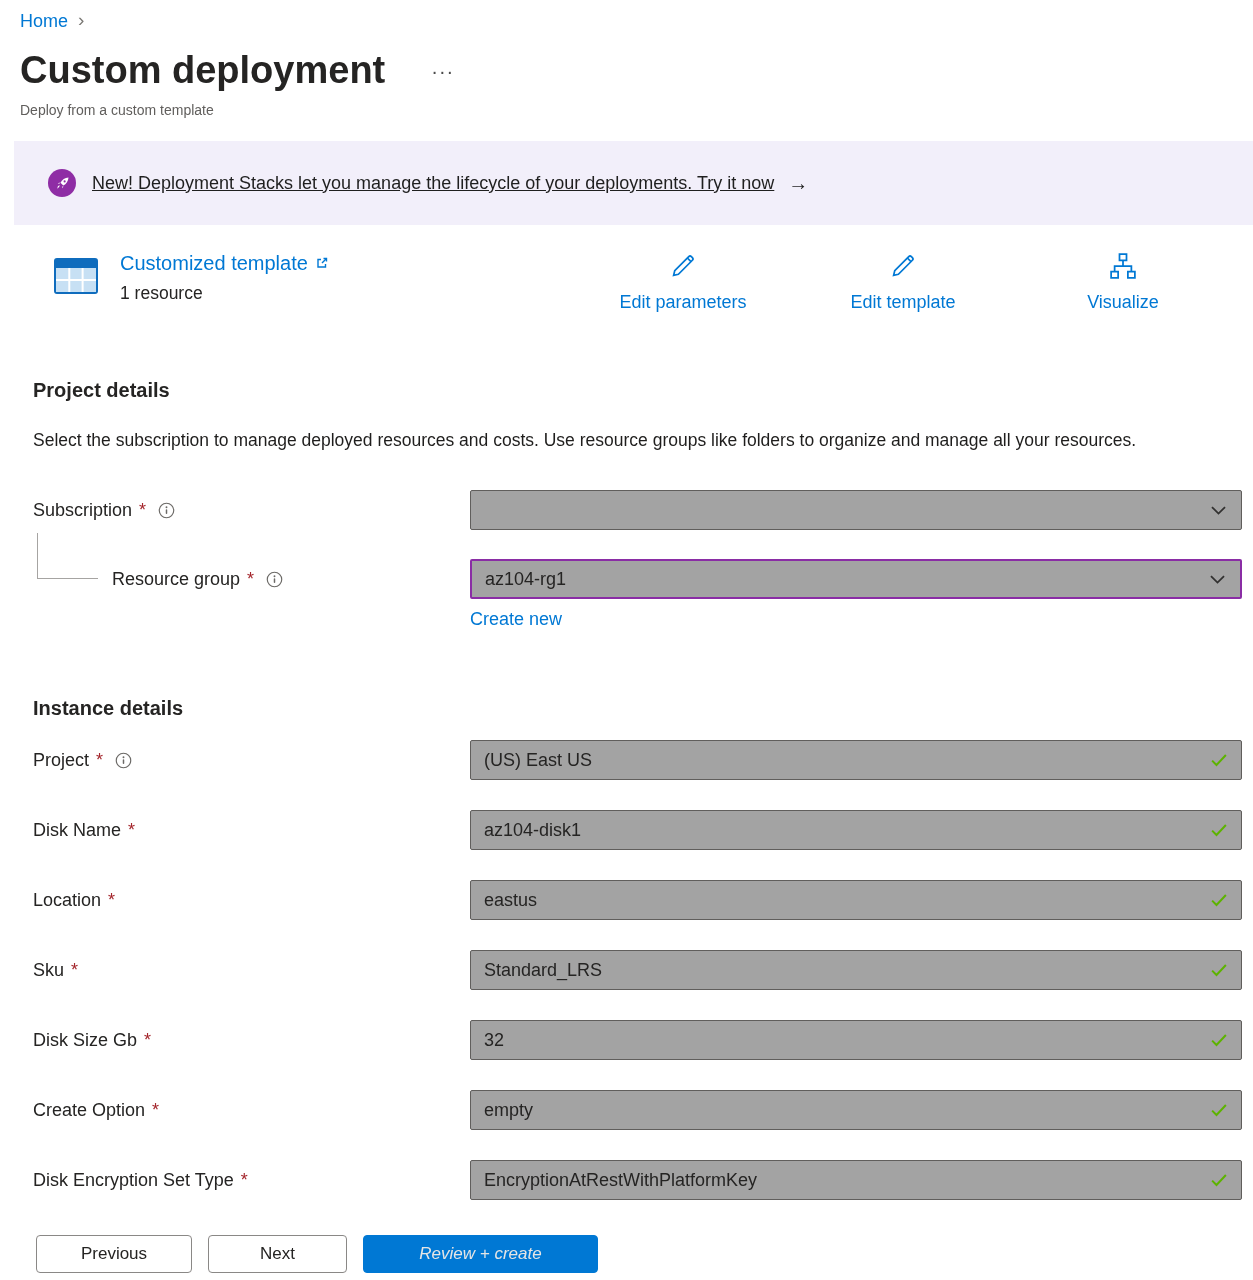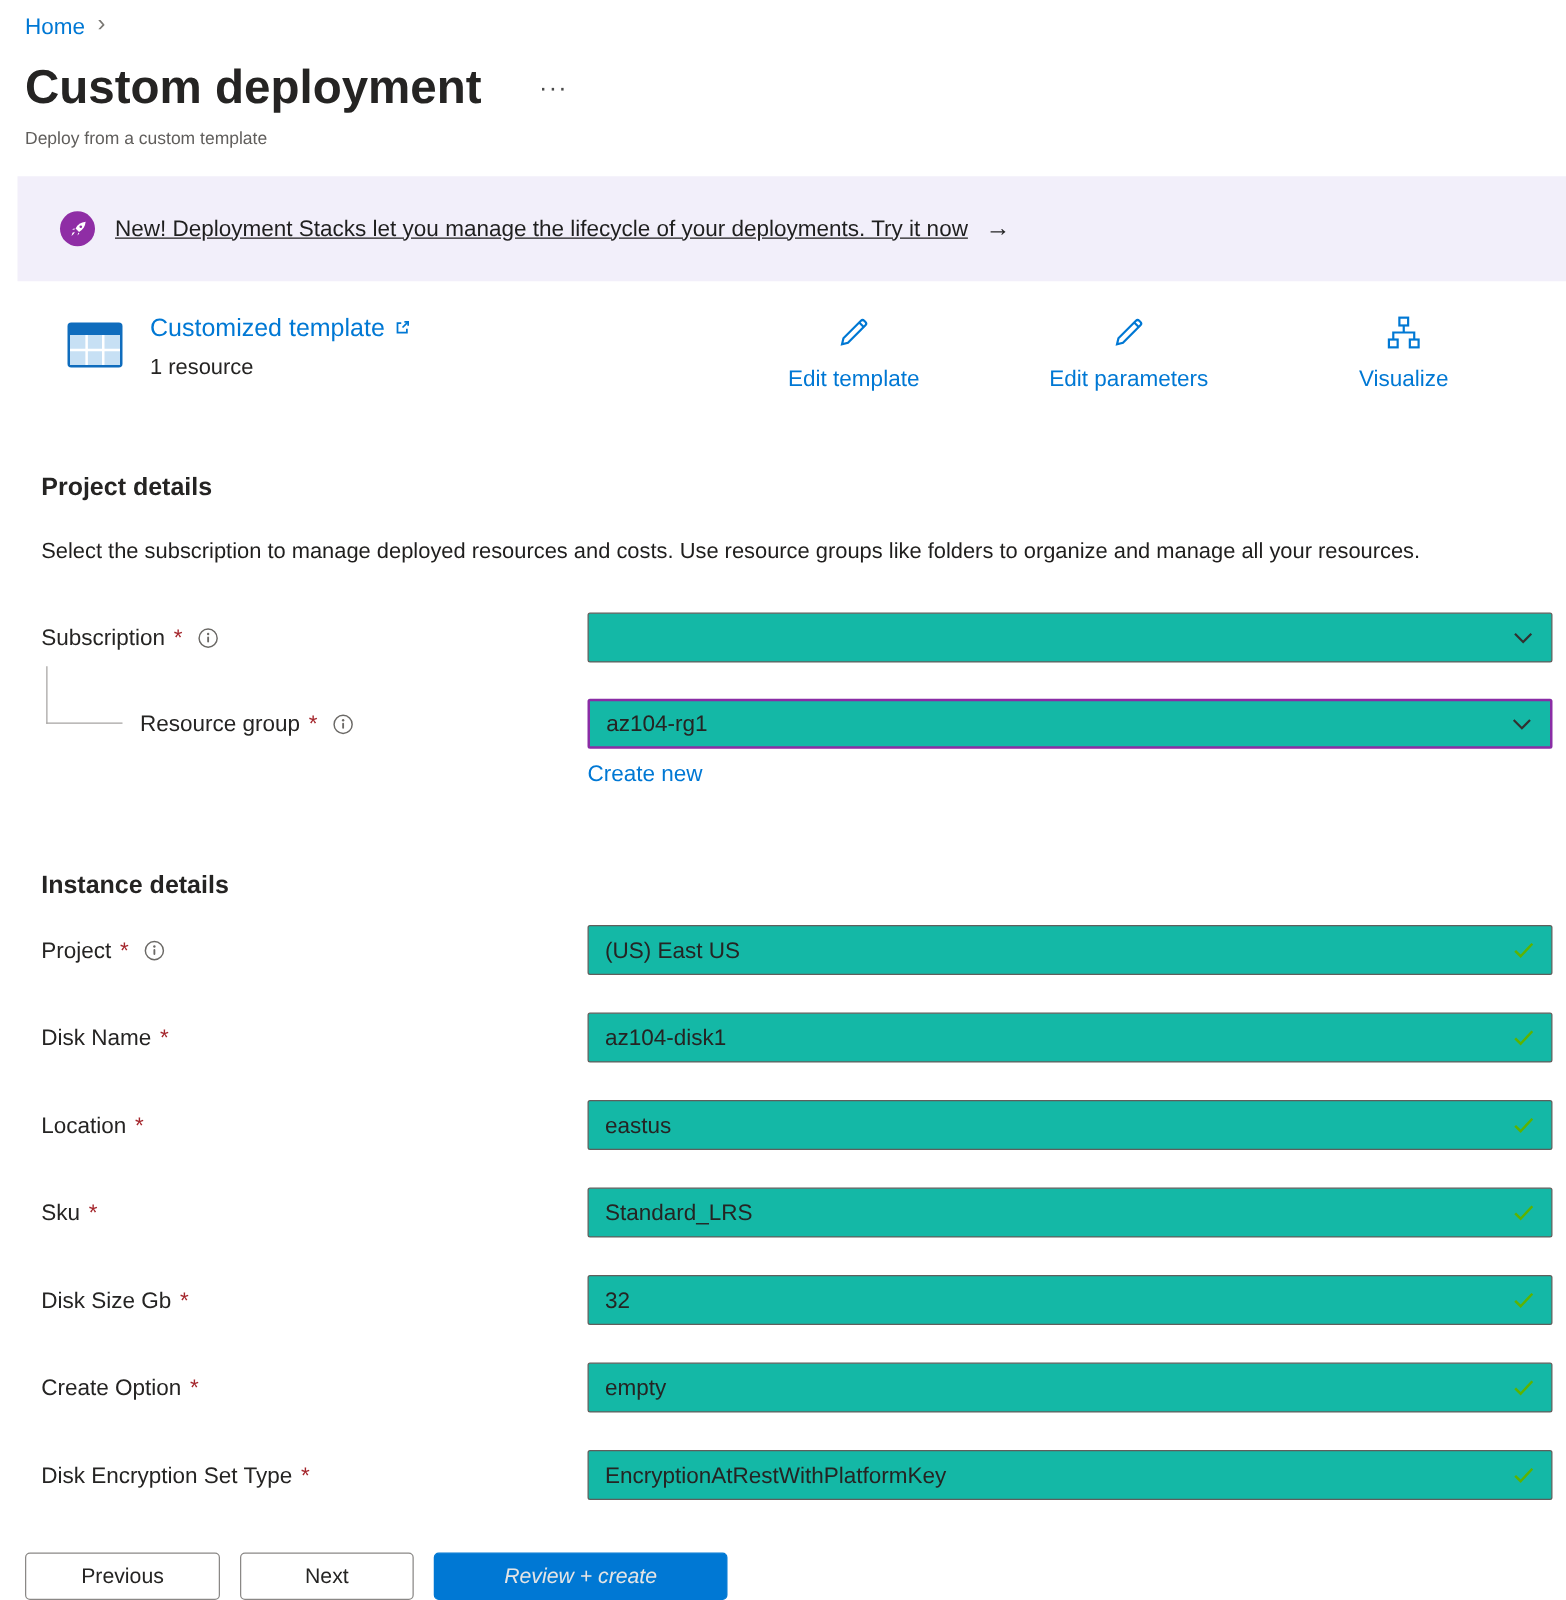--- a/index.html
+++ b/index.html
@@ -40,39 +40,39 @@
 
   .section-heading{margin:46px 0 0 33px;font-size:20px;font-weight:700;line-height:26px;}
   .desc{margin:22px 11px 0 33px;font-size:17.5px;line-height:31px;max-width:1150px;color:#1f1e1d;}
 
   .field-row{display:flex;align-items:center;margin:0 11px 30px 33px;position:relative;}
   .field-label{flex:0 0 437px;display:flex;align-items:center;font-size:18px;color:var(--text);}
   .req{color:var(--required);margin-left:7px;font-size:18px;}
   .info{margin-left:12px;display:inline-flex;align-items:center;cursor:pointer;}
 
   .input-box,.select-box{flex:1;height:40px;border:1px solid var(--border);border-radius:2px;
-    background:#14b8a6;display:flex;align-items:center;padding:0 44px 0 13px;
+    background:#a3a3a3;display:flex;align-items:center;padding:0 44px 0 13px;
     position:relative;font-size:18px;cursor:pointer;}
   .select-box.purple{border:2px solid var(--focus-purple);}
   .chev{position:absolute;right:13px;top:50%;transform:translateY(-50%);display:flex;}
   .check{position:absolute;right:12px;top:50%;transform:translateY(-50%);display:flex;}
 
   .row-subscription{margin-top:34px;margin-bottom:29px;}
   .row-rg{margin-bottom:8px;}
   .rg-label{padding-left:79px;}
   .connector{position:absolute;left:4px;top:-26px;width:61px;height:46px;
     border-left:1px solid #a6a4a2;border-bottom:1px solid #a6a4a2;}
   .create-new{margin:0 0 0 470px;font-size:18px;line-height:24px;}
   .create-new a{color:var(--accent);text-decoration:none;cursor:pointer;}
 
   .instance-heading{margin-top:64px;}
   .first-instance-row{margin-top:19px;}
 
-  .footer{position:absolute;left:0;right:0;bottom:0;height:70px;background:#fff;
-    display:flex;gap:16px;padding:25px 0 0 20px;align-items:flex-end;}
+  .footer{position:absolute;left:16px;right:0;bottom:0;height:70px;background:#fff;
+    display:flex;gap:16px;padding:25px 0 0 20px;}
   .btn{height:38px;font-size:17px;font-family:inherit;border-radius:4px;cursor:pointer;
     display:flex;align-items:center;justify-content:center;}
   .btn.secondary{background:#fff;border:1px solid var(--btn-border);color:var(--text);}
   .btn.primary{background:var(--accent);border:1px solid var(--accent);color:#e5e5e5;font-style:italic;}
   .btn-prev{min-width:156px;}
   .btn-next{min-width:139px;}
   .btn-review{min-width:235px;}
 </style>
 </head>
 <body>
@@ -125,30 +125,30 @@
       <div class="resource-count">1 resource</div>
     </div>
     <div class="template-actions">
       <div class="action">
         <span>
           <svg width="30" height="30" viewBox="0 0 24 24" fill="none" style="stroke:var(--accent)" stroke-width="1.4">
             <path d="M4.5 19.5l.9-3.8L16.6 4.5a1.5 1.5 0 012.1 0l.8.8a1.5 1.5 0 010 2.1L8.3 18.6l-3.8.9z"></path>
             <path d="M15.5 5.6l2.9 2.9"></path>
           </svg>
         </span>
-        <span class="action-label">Edit template</span>
+        <span class="action-label">Edit parameters</span>
       </div>
       <div class="action">
         <span>
           <svg width="30" height="30" viewBox="0 0 24 24" fill="none" style="stroke:var(--accent)" stroke-width="1.4">
             <path d="M4.5 19.5l.9-3.8L16.6 4.5a1.5 1.5 0 012.1 0l.8.8a1.5 1.5 0 010 2.1L8.3 18.6l-3.8.9z"></path>
             <path d="M15.5 5.6l2.9 2.9"></path>
           </svg>
         </span>
-        <span class="action-label">Edit parameters</span>
+        <span class="action-label">Edit template</span>
       </div>
       <div class="action">
         <span>
           <svg width="30" height="30" viewBox="0 0 24 24" fill="none" style="stroke:var(--accent)" stroke-width="1.4">
             <rect x="9.2" y="2.5" width="5.6" height="5"></rect>
             <rect x="2.5" y="16.5" width="5.6" height="5"></rect>
             <rect x="15.9" y="16.5" width="5.6" height="5"></rect>
             <path d="M12 7.5V12M5.3 16.5V12h13.4v4.5"></path>
           </svg>
         </span>

